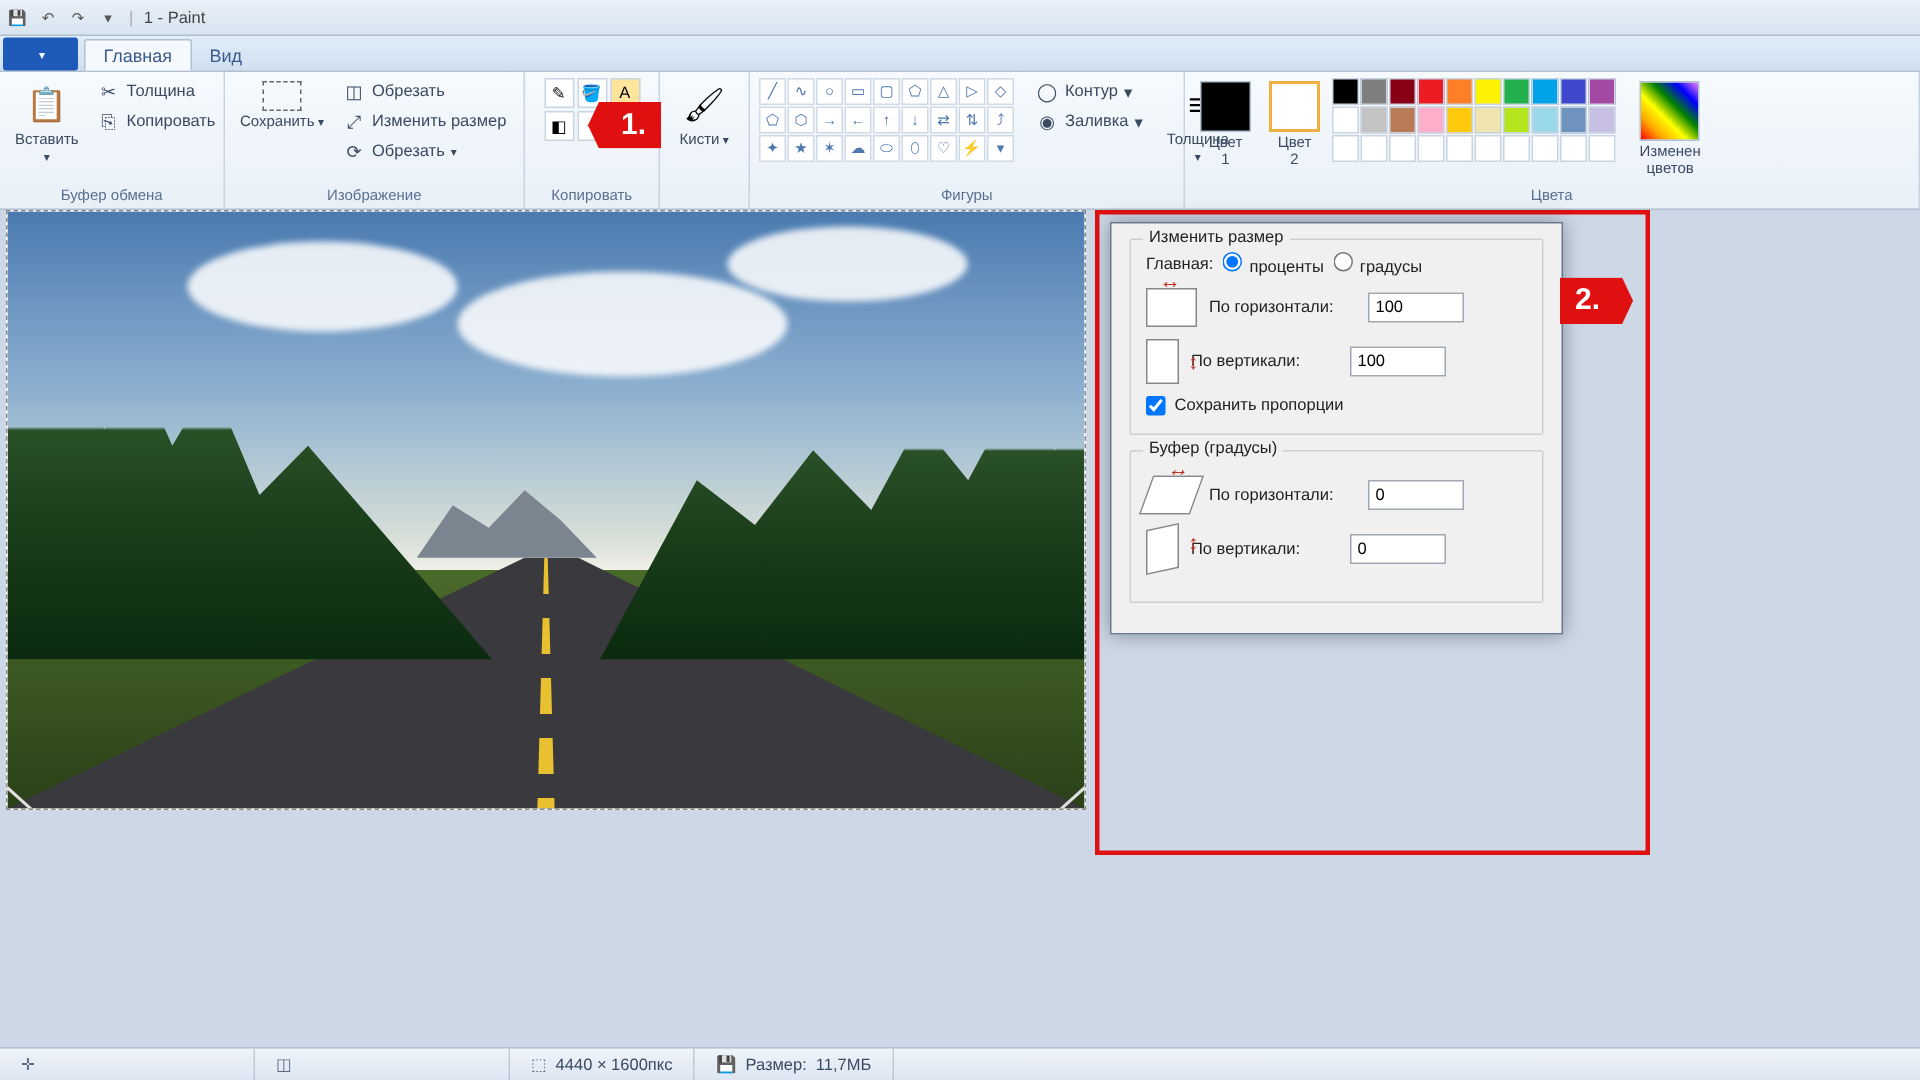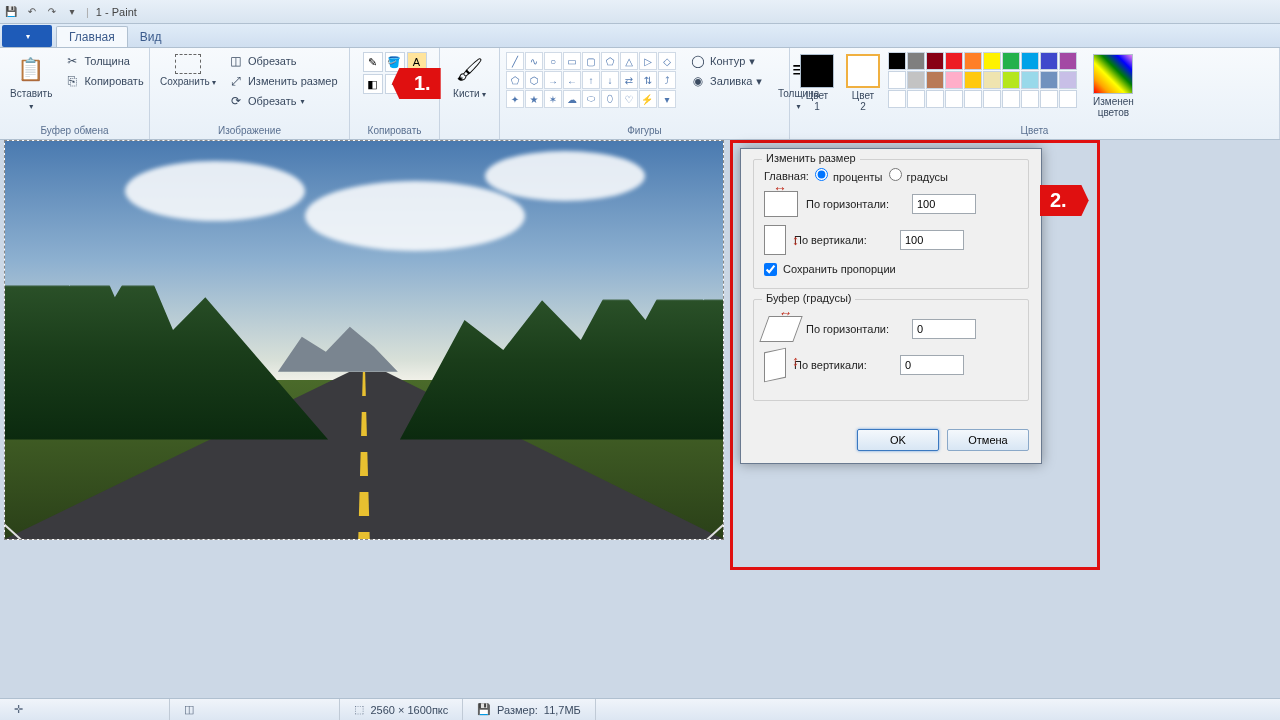--- a/index.html
+++ b/index.html
@@ -340,35 +340,31 @@
         <label>По горизонтали:</label>
         <input type="text" value="0" style="">
       </div>
       <div class="fs-row">
         <div class="iconbox v skewv"></div>
         <label>По вертикали:</label>
         <input type="text" value="0" style="">
       </div>
     </div>
   </div>
-  <div class="dlg-buttons">
-    <button class="dlg-btn primary">OK</button>
-    <button class="dlg-btn">Отмена</button>
-  </div>
 </div>
 
 <div class="statusbar">
   <div class="status-cell" style="width:170px;">
       <span class="icon">✛</span>
     </div>
   <div class="status-cell" style="width:170px;">
       <span class="icon">◫</span>
     </div>
   <div class="status-cell">
       <span class="icon">⬚</span>
-      <span>2560 × 1600пкс</span>
+      <span>4440 × 1600пкс</span>
     </div>
   <div class="status-cell">
       <span class="icon">💾</span>
       <span>Размер:</span> 
       <span>11,7МБ</span>
     </div>
 </div>
 
 </body></html>

